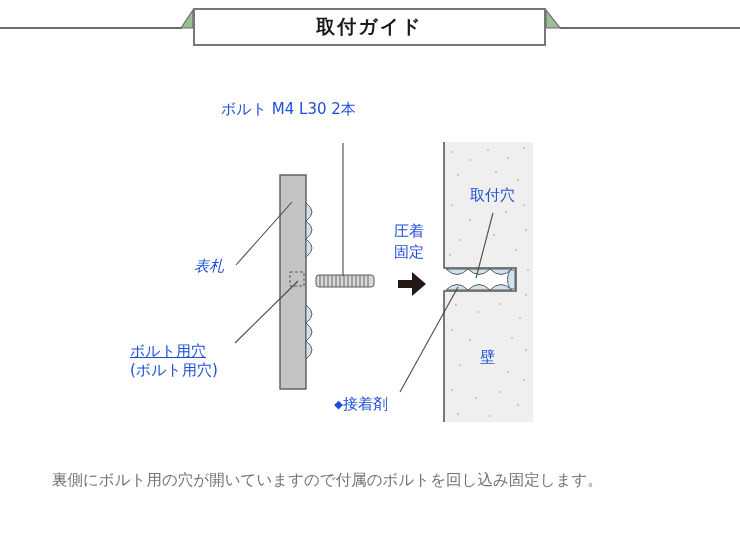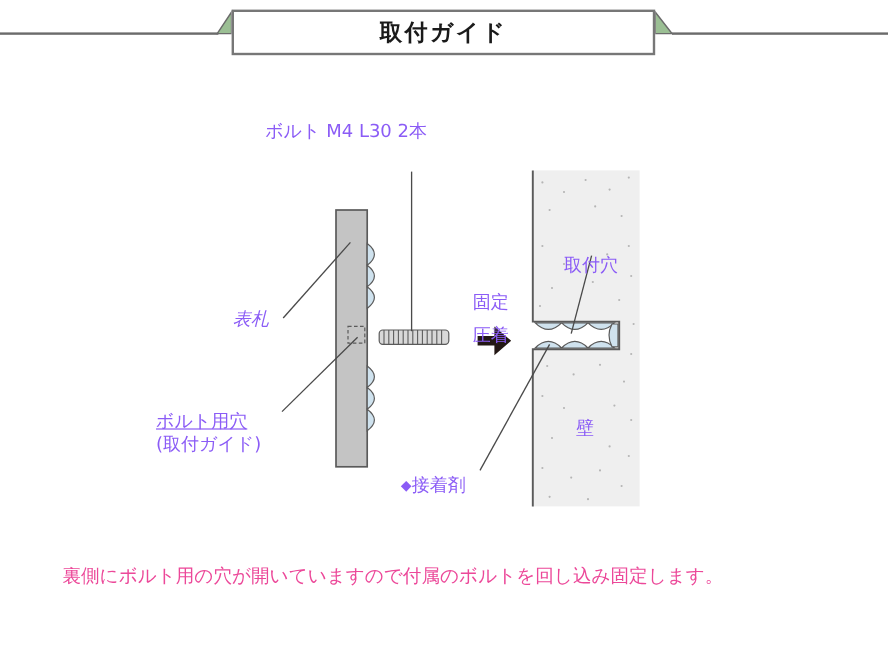--- a/index.html
+++ b/index.html
@@ -6,22 +6,22 @@
   body { width: 740px; height: 540px; position: relative; overflow: hidden;
          font-family: "DejaVu Sans", "Liberation Sans", sans-serif; color: #333; }
   .header-line { position: absolute; top: 27px; height: 2px; background: #6b6b6b; }
   .header-line.left { left: 0; width: 182px; }
   .header-line.right { left: 560px; width: 180px; }
   .title-box { position: absolute; left: 193px; top: 8px; width: 353px; height: 38px;
                border: 2px solid #777; border-bottom-width: 2px; background: #fff;
                display: flex; align-items: center; justify-content: center; box-sizing: border-box; }
   .title-text { font-size: 19px; font-weight: bold; color: #1a1a1a; letter-spacing: 2px; }
   svg.diagram { position: absolute; left: 0; top: 0; }
-  .lbl { position: absolute; font-size: 15px; color: #8b5cf6; white-space: nowrap; line-height: 19px; }
-  .caption { position: absolute; left: 52px; top: 470px; font-size: 15.5px; color: #ec4899; white-space: nowrap; }
+  .lbl { position: absolute; font-size: 15px; color: #1d4ed8; white-space: nowrap; line-height: 19px; }
+  .caption { position: absolute; left: 52px; top: 470px; font-size: 15.5px; color: #737373; white-space: nowrap; }
 </style>
 </head>
 <body>
 
 <div class="header-line left"></div>
 <div class="header-line right"></div>
 <svg class="diagram" width="740" height="60">
   <polygon points="181,28 193,10 193,28" fill="#9bbf94" stroke="#6b6b6b" stroke-width="1.2"></polygon>
   <polygon points="546,10 560,28 546,28" fill="#9bbf94" stroke="#6b6b6b" stroke-width="1.2"></polygon>
 </svg>
@@ -122,20 +122,20 @@
     <line x1="236" y1="265" x2="292" y2="202"></line>
     <line x1="235" y1="343" x2="298" y2="281"></line>
     <line x1="493" y1="213" x2="476" y2="278"></line>
     <line x1="400" y1="392" x2="458" y2="287"></line>
   </g>
 </svg>
 
 <div class="lbl" style="left:221px; top:100px;">ボルト M4 L30 2本</div>
 <div class="lbl" style="left:194px; top:257px;font-style:italic;">表札</div>
 <div class="lbl" style="left:130px; top:342px;text-decoration:underline;">ボルト用穴</div>
-<div class="lbl" style="left:130px; top:361px;">(取付ガイド)</div>
-<div class="lbl" style="left:394px; top:222px;margin-top:48px;">圧着</div>
+<div class="lbl" style="left:130px; top:361px;">(ボルト用穴)</div>
+<div class="lbl" style="left:394px; top:222px;">圧着</div>
 <div class="lbl" style="left:394px; top:243px;">固定</div>
-<div class="lbl" style="left:470px; top:186px;margin-top:26px;">取付穴</div>
+<div class="lbl" style="left:470px; top:186px;">取付穴</div>
 <div class="lbl" style="left:480px; top:348px;">壁</div>
 <div class="lbl" style="left:334px; top:396px;font-family:Liberation Mono, monospace;">◆接着剤</div>
 
 <div class="caption">裏側にボルト用の穴が開いていますので付属のボルトを回し込み固定します。</div>
 
 </body></html>

